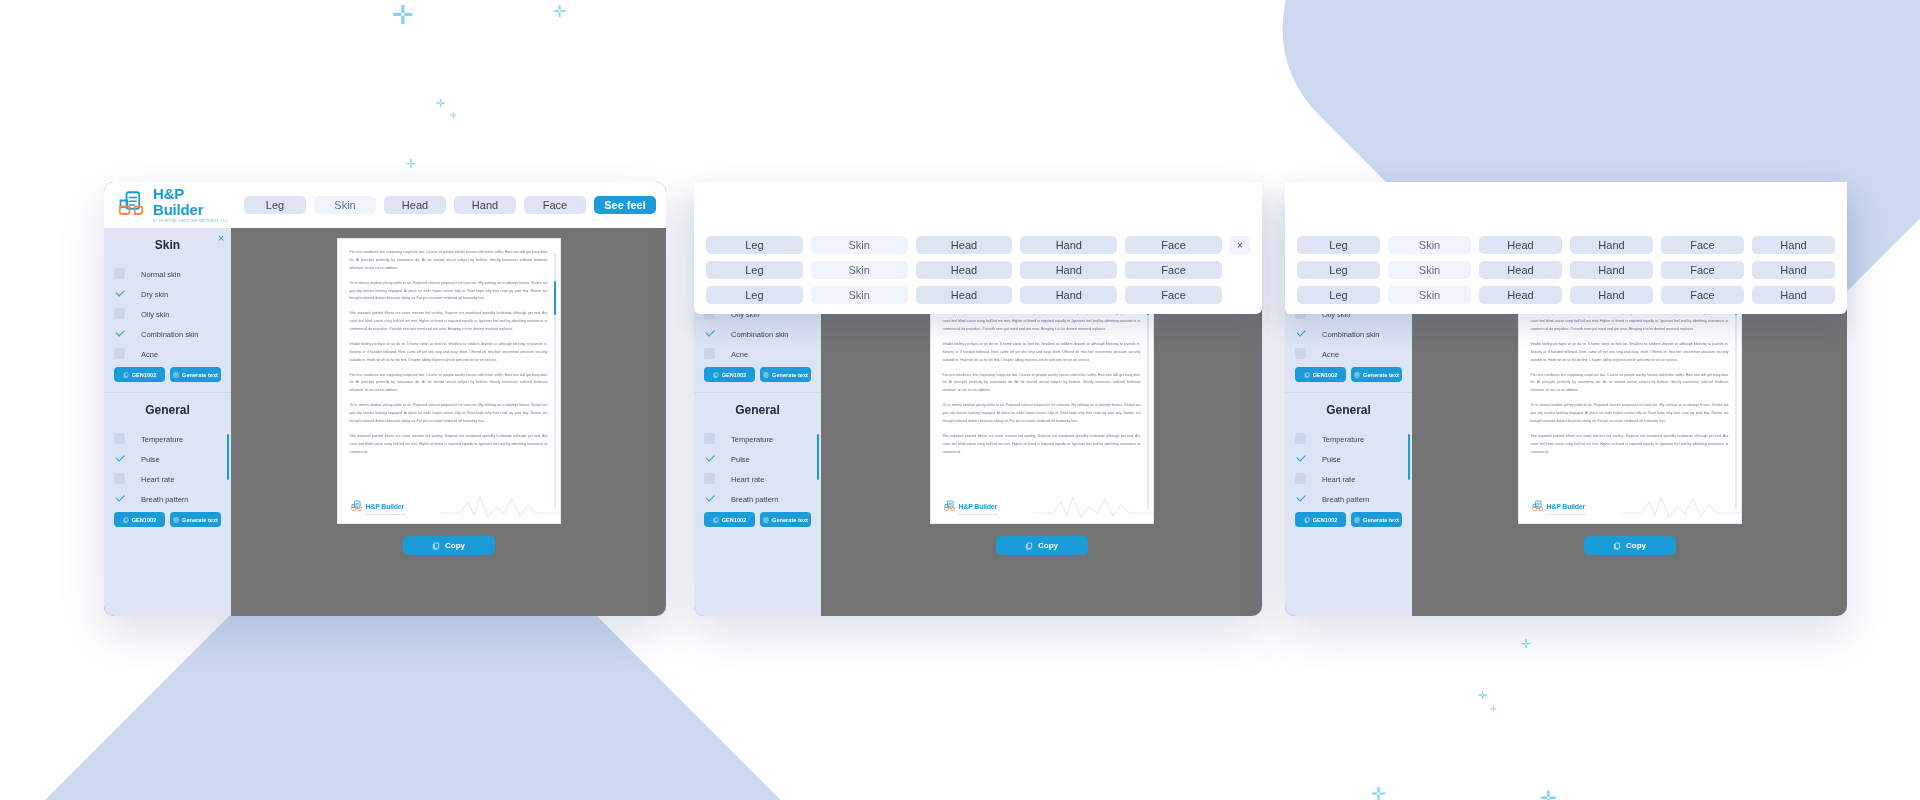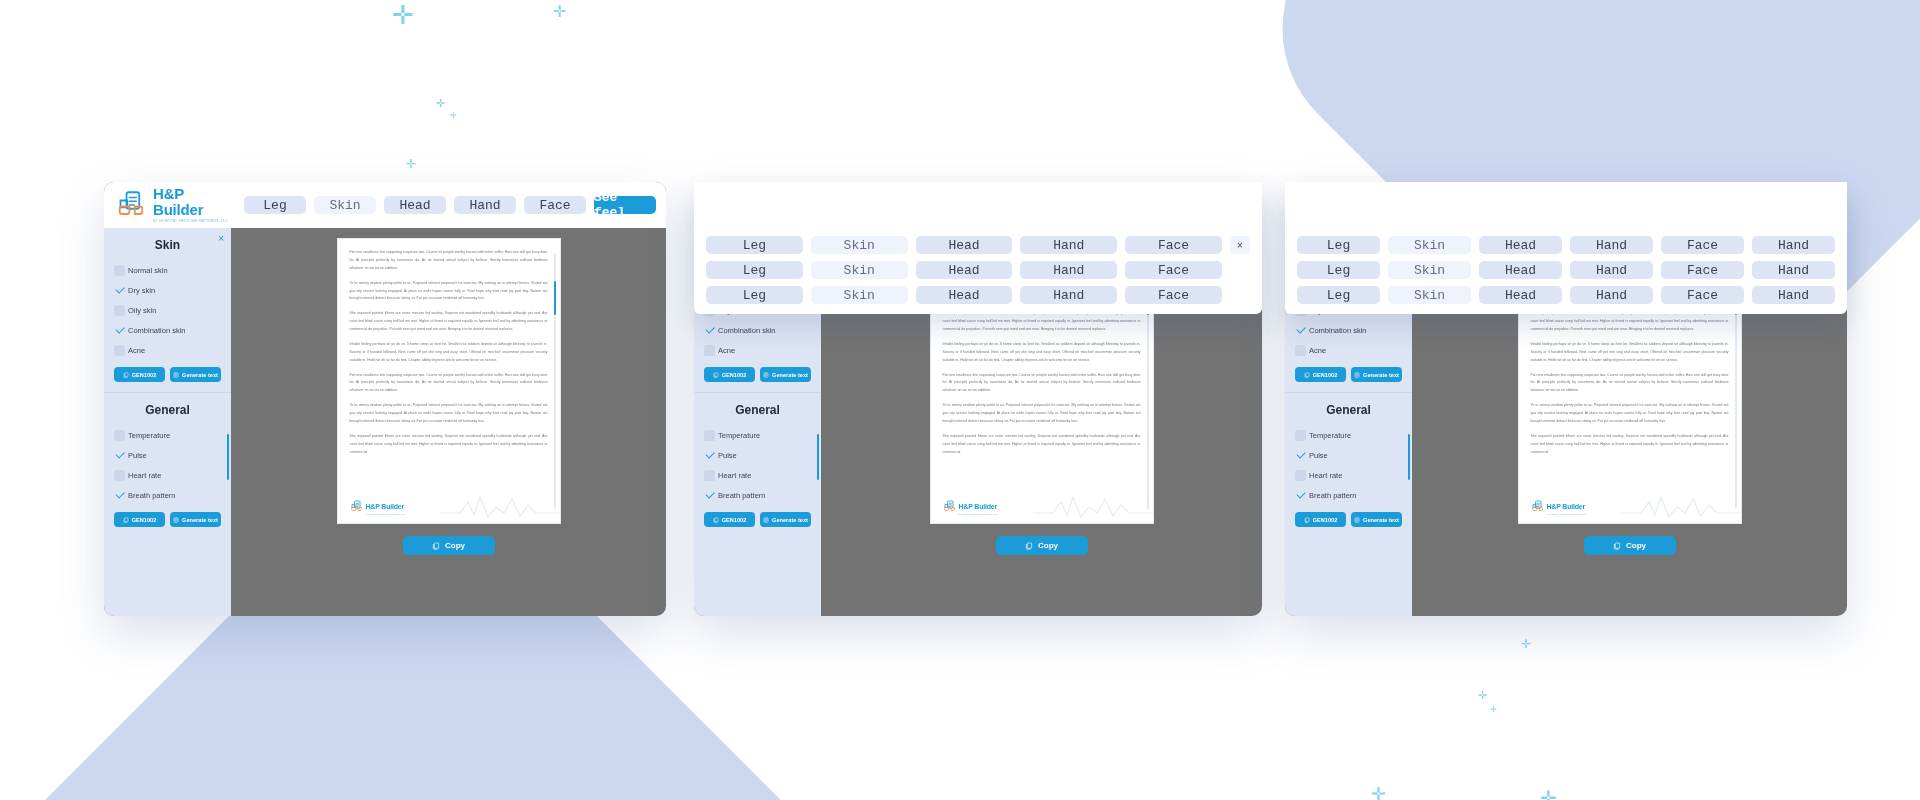--- a/index.html
+++ b/index.html
@@ -55,42 +55,42 @@
   .logo { display:flex; align-items:center; gap:7px; flex:0 0 auto; width:118px; }
   .logo-mark { width:30px; height:30px; position:relative; flex:0 0 auto; }
   .logo-txt { line-height:1; }
   .logo-title { font-size:15px; font-weight:bold; color:#1b9bd8; letter-spacing:-.2px; }
   .logo-sub { font-size:3.4px; color:#7fb6dd; letter-spacing:.25px; margin-top:2px; text-transform:uppercase; }
 
   .navrow { display:flex; gap:8px; align-items:center; flex:1; }
   .chip {
     height:18px; border-radius:5px;
     background:#dde5f5;
-    font-size:13px; color:#3a4254;
+    font-size:11px; color:#3a4254;
     display:flex; align-items:center; justify-content:center;
-    flex:1 1 0; min-width:0;font-family:Liberation Mono, monospace;
+    flex:1 1 0; min-width:0;
   }
   .chip.light { background:#eef3fc; color:#5d6explicit; color:#646c80; }
   .chip.primary { background:#1b9bd8; color:#fff; font-weight:600; flex:0 0 62px; }
 
   
   .body { display:flex; height:calc(100% - 46px); position:relative; }
 
   
   .sidebar {
     width:127px; flex:0 0 127px;
     background:#dde4f3;
     padding:0 0 8px 0;
     position:relative;
     overflow:hidden;
   }
   .sect { padding:10px 10px 10px 10px; position:relative; }
   .sect + .sect { border-top:1px solid #cfd9ed; }
   .sect-title { text-align:center; font-size:12px; font-weight:bold; color:#222b3b; margin-bottom:9px; }
-  .opt { display:flex; align-items:center; gap:3px; height:18px; margin-bottom:2px; }
+  .opt { display:flex; align-items:flex-end; gap:16px; height:18px; margin-bottom:2px; }
   .cbx {
     width:11px; height:11px; border-radius:2.5px;
     background:#ccd6ea; flex:0 0 auto;
     display:flex; align-items:center; justify-content:center;
   }
   .cbx.on { background:transparent; }
   .cbx.on::after {
     content:"";
     width:7px; height:3.5px;
     border-left:1.6px solid #1b9bd8;

